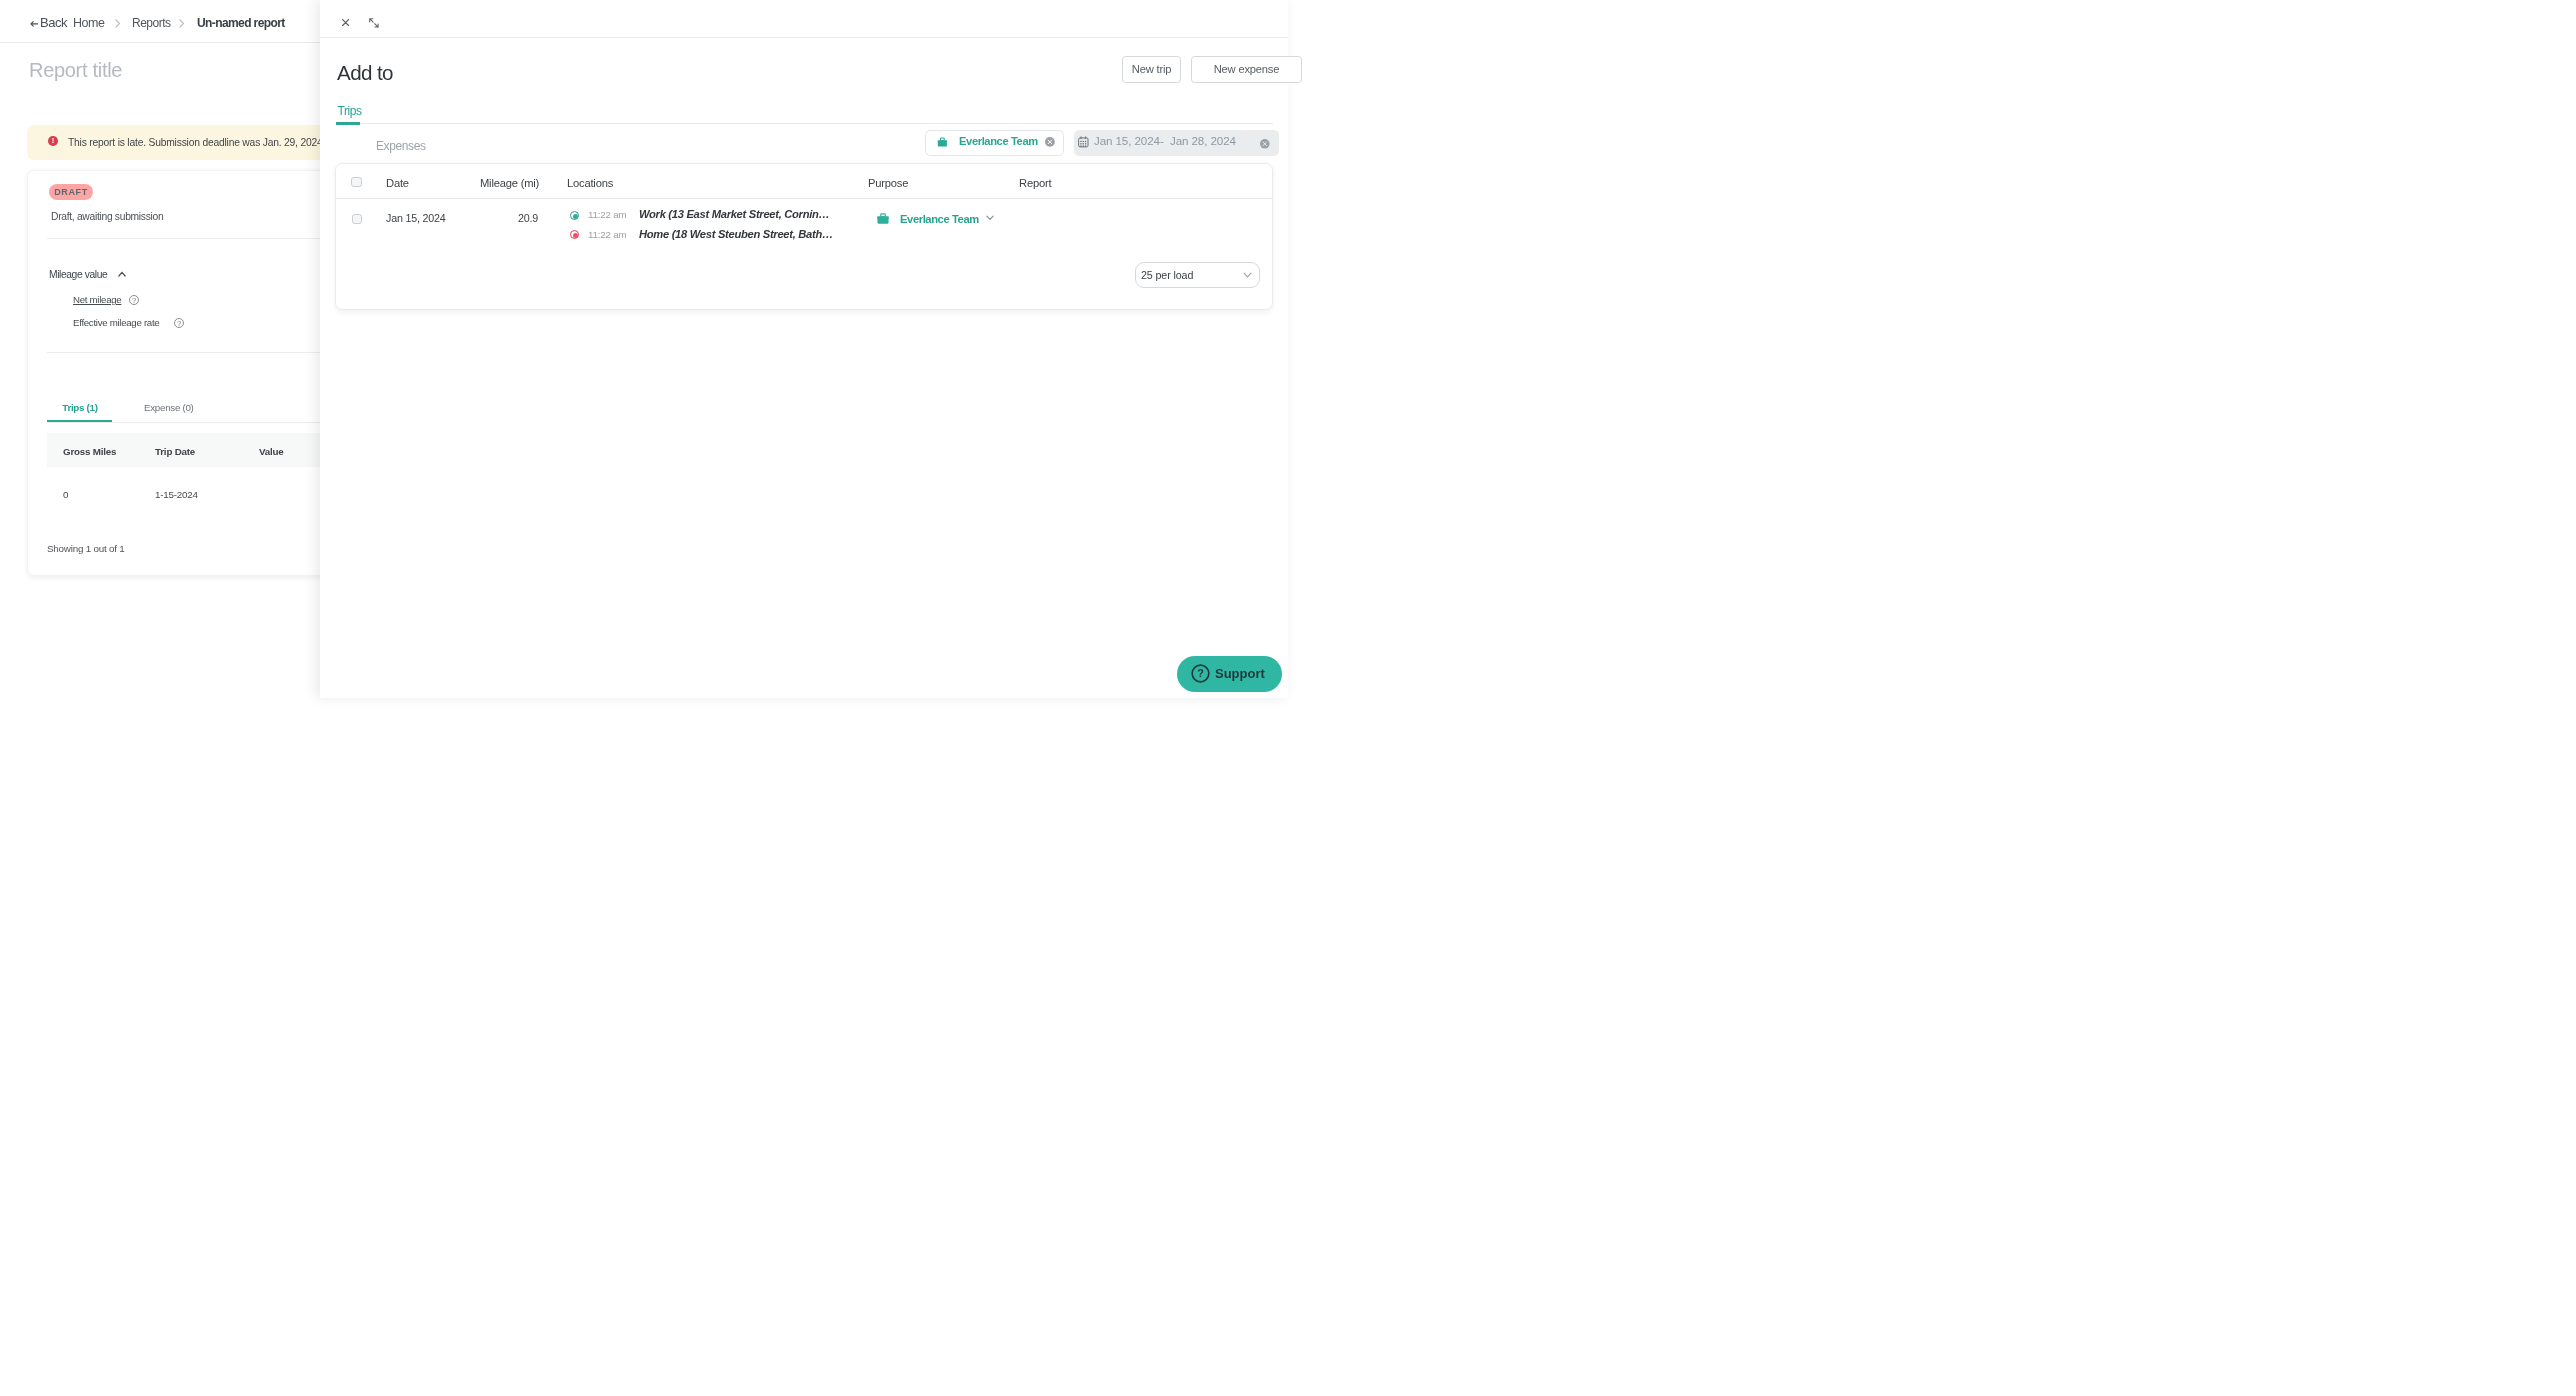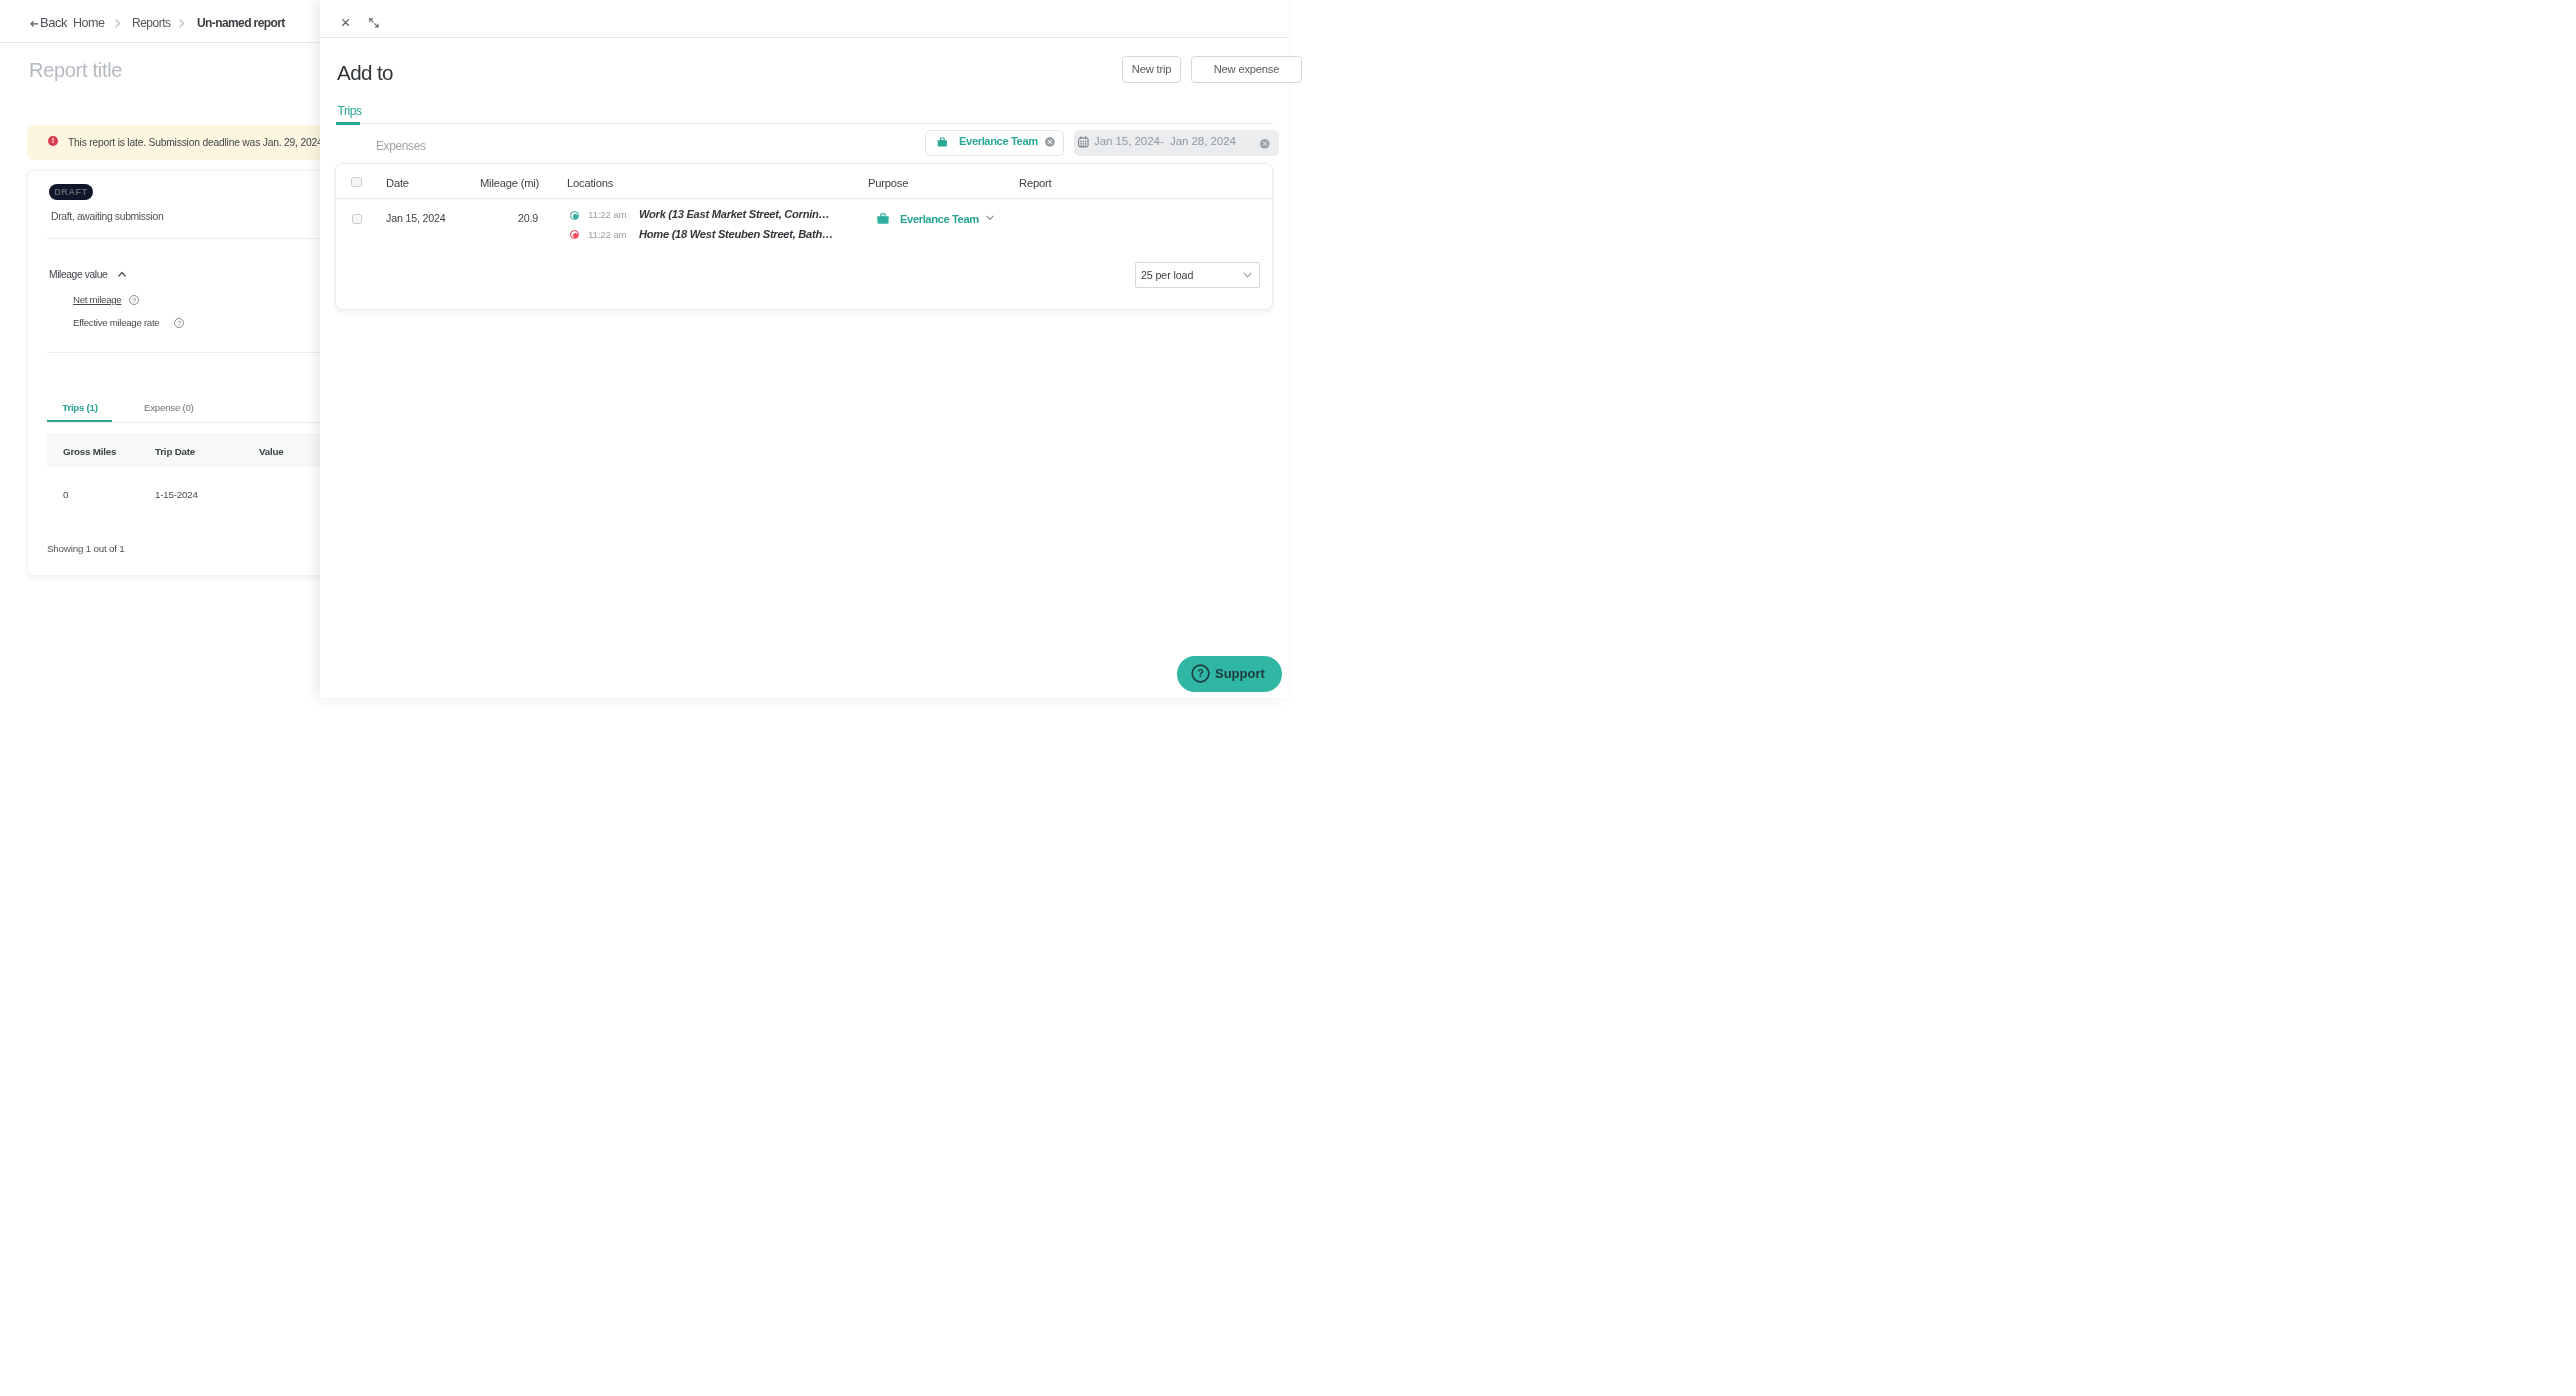--- a/index.html
+++ b/index.html
@@ -17,21 +17,21 @@
   .banner { position:absolute; left:27px; top:125px; width:627px; height:35px;
     background:#fcf5df; border-radius:7.2px; }
   .bicon { position:absolute; left:48px; top:136px; width:9.8px; height:9.8px; border-radius:50%;
     background:#da3c50; color:#fff; font-size:7.6px; font-weight:bold; text-align:center; line-height:9.8px; }
   .btext { position:absolute; left:68px; top:125px; height:35px; line-height:35px;
     font-size:10.3px; letter-spacing:-0.2px; color:#42474c; white-space:nowrap; }
 
   .card { position:absolute; left:27px; top:170px; width:591px; height:406px; background:#fff;
     border:0.9px solid #f1f2f4; border-radius:7.2px; box-shadow:0 1.8px 5.4px rgba(60,64,67,0.085); }
   .chip-draft { position:absolute; left:49px; top:184px; width:44px; height:16px; border-radius:8px;
-    background:#0f172a; color:#63676c; font-size:9px; font-weight:bold; letter-spacing:0.6px;
+    background:#fca5a5; color:#63676c; font-size:9px; font-weight:bold; letter-spacing:0.6px;
     text-align:center; line-height:16px; }
   .draftline { position:absolute; left:51px; top:211px; font-size:10.3px; letter-spacing:-0.3px; color:#4d5156; }
   .div1 { position:absolute; left:47px; top:238px; width:570px; height:0.9px; background:#ededef; }
   .mileage { position:absolute; left:49px; top:269px; font-size:10.3px; letter-spacing:-0.4px; color:#3f444a; }
   .subrow { position:absolute; left:73px; font-size:9.7px; letter-spacing:-0.3px; color:#464b50; line-height:9.8px; }
   .qmark { position:absolute; width:10.3px; height:10.3px; border-radius:50%; border:0.9px solid #878d93;
     color:#71777d; font-size:7.6px; line-height:9.4px; text-align:center; }
   .div2 { position:absolute; left:47px; top:352px; width:570px; height:0.9px; background:#ededef; }
 
   .ltabs-border { position:absolute; left:47px; top:422px; width:570px; height:0.9px; background:#e9ebed; }
@@ -69,21 +69,21 @@
     border:0.9px solid #e9ebed; border-radius:7.2px; box-shadow:0 2.7px 6.3px rgba(0,0,0,0.055); }
   .tcard .hborder { position:absolute; left:0; top:34px; width:936px; height:0.9px; background:#e8eaec; }
   .cb { position:absolute; width:10.3px; height:10.3px; border:0.9px solid #c9cdd0; border-radius:2.7px; background:#f5f6f7; }
   .th { position:absolute; top:13.6px; font-size:11.2px; letter-spacing:-0.2px; color:#3d4246; line-height:10.3px; }
   .trow { position:absolute; font-size:10.7px; letter-spacing:-0.2px; color:#3e4347; line-height:10.7px; }
 
   .dot { position:absolute; width:9.3px; height:9.3px; border-radius:50%; background:#fff; }
   .dot .inner { position:absolute; left:1.5px; top:1.5px; width:5px; height:5px; border-radius:50%; }
 
   .sel { position:absolute; left:799px; top:98px; width:125px; height:25.5px; border:0.9px solid #d6d9db;
-    border-radius:2px; font-size:10.7px; letter-spacing:-0.1px; color:#3a3f44; line-height:24px; padding-left:4.9px; }
+    border-radius:9px; font-size:10.7px; letter-spacing:-0.1px; color:#3a3f44; line-height:24px; padding-left:4.9px; }
 
   .support { position:absolute; left:1177px; top:656px; width:105px; height:36px; border-radius:18px;
     background:#2fb7a4; }
 
   svg { display:block; }
 </style>
 </head>
 <body>
 
 <div class="topbar"></div>

